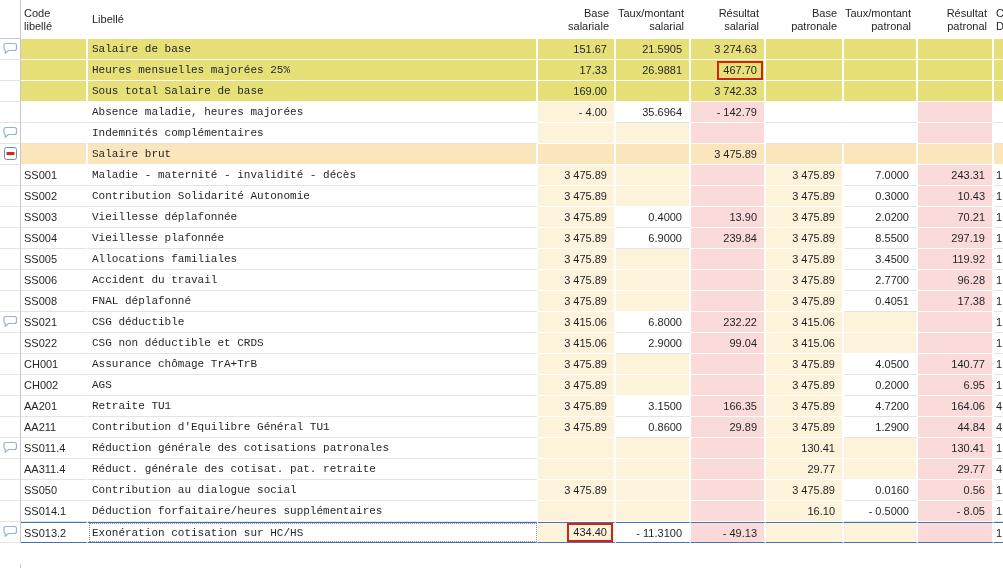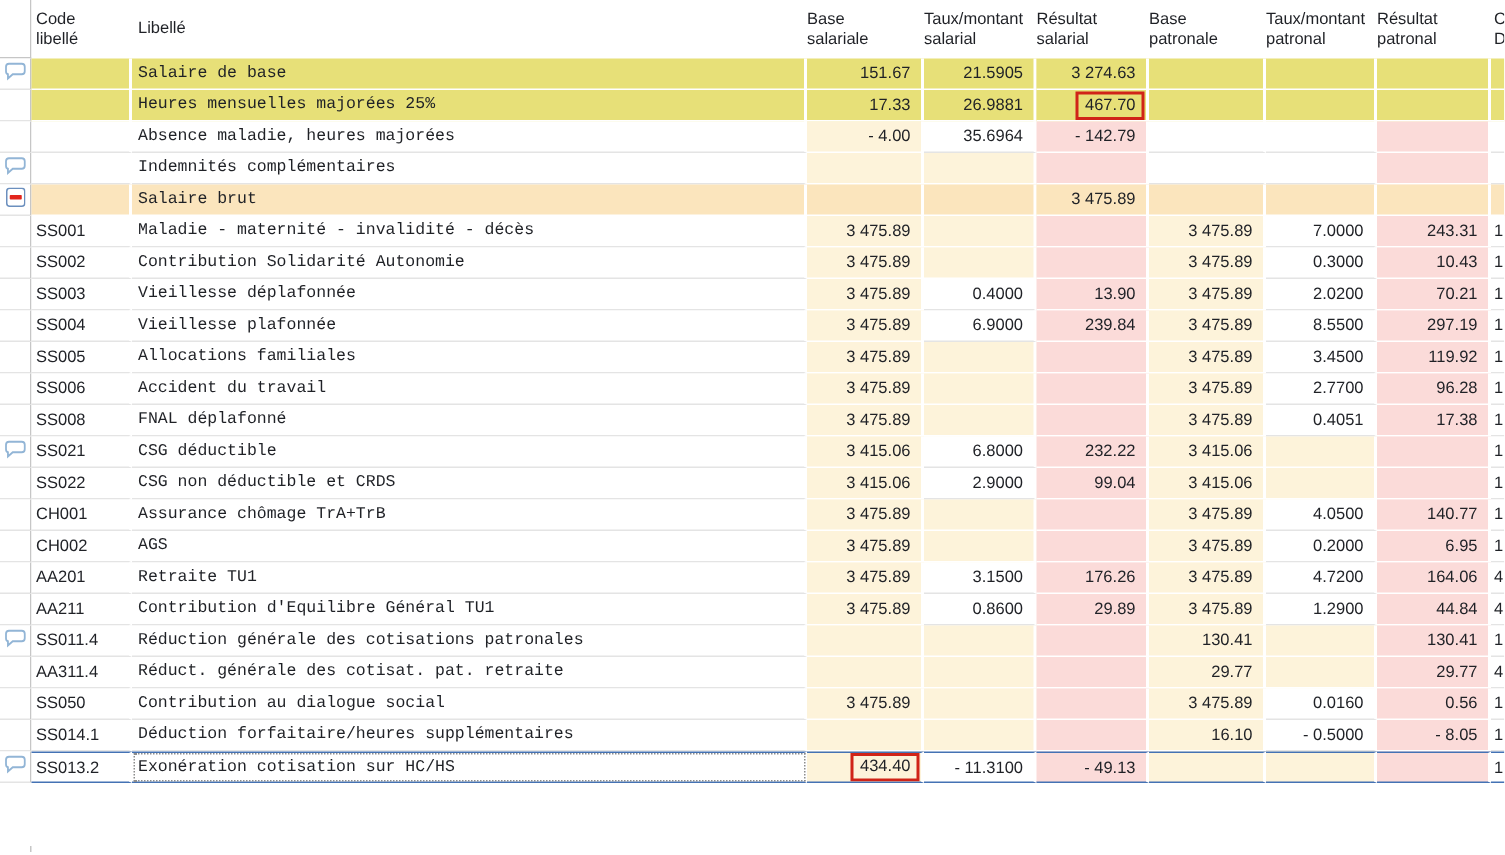--- a/index.html
+++ b/index.html
@@ -24,21 +24,21 @@
     height: 39px;
     padding: 0;
     font-weight: normal;
     vertical-align: middle;
     background: #ffffff;
     white-space: nowrap;
     overflow: hidden;
   }
   thead th .hlines { line-height: 13px; }
   thead th.h-left .hlines { text-align: left; }
-  thead th.h-right .hlines { text-align: left; padding-right: 7px; }
+  thead th.h-right .hlines { text-align: right; padding-right: 7px; }
   th.icon-col {
     border-right: 1px solid #c6c6c6;
     border-bottom: 1px solid #c6c6c6;
   }
   th.code-col .hlines { padding-left: 3px; }
   th.label-col .hlines { padding-left: 4px; }
   th.extra-col .hlines { text-align: left; padding-left: 2px; }
   
   tbody td {
     height: 21px;
@@ -189,20 +189,32 @@
           <td class="num-cell bg-y">17.33</td>
           <td class="num-cell bg-y">26.9881</td>
           <td class="num-cell bg-y has-redbox"><span class="redbox">467.70</span></td>
           <td class="num-cell bg-y"></td>
           <td class="num-cell bg-y"></td>
           <td class="num-cell bg-y"></td>
           <td class="extra-cell bg-y"></td>
         </tr>
         <tr>
           <td class="icon-cell"></td>
+          <td class="code-cell bg-y"></td>
+          <td class="label-cell bg-y">Sous total Salaire de base</td>
+          <td class="num-cell bg-y">169.00</td>
+          <td class="num-cell bg-y"></td>
+          <td class="num-cell bg-y">3 742.33</td>
+          <td class="num-cell bg-y"></td>
+          <td class="num-cell bg-y"></td>
+          <td class="num-cell bg-y"></td>
+          <td class="extra-cell bg-y"></td>
+        </tr>
+        <tr>
+          <td class="icon-cell"></td>
           <td class="code-cell bg-w"></td>
           <td class="label-cell bg-w">Absence maladie, heures majorées</td>
           <td class="num-cell bg-c">- 4.00</td>
           <td class="num-cell bg-w">35.6964</td>
           <td class="num-cell bg-p">- 142.79</td>
           <td class="num-cell bg-w"></td>
           <td class="num-cell bg-w"></td>
           <td class="num-cell bg-p"></td>
           <td class="extra-cell bg-w"></td>
         </tr>
@@ -368,21 +380,21 @@
           <td class="num-cell bg-w">0.2000</td>
           <td class="num-cell bg-p">6.95</td>
           <td class="extra-cell bg-w">1</td>
         </tr>
         <tr>
           <td class="icon-cell"></td>
           <td class="code-cell bg-w">AA201</td>
           <td class="label-cell bg-w">Retraite TU1</td>
           <td class="num-cell bg-c">3 475.89</td>
           <td class="num-cell bg-w">3.1500</td>
-          <td class="num-cell bg-p">176.26</td>
+          <td class="num-cell bg-p">166.35</td>
           <td class="num-cell bg-c">3 475.89</td>
           <td class="num-cell bg-w">4.7200</td>
           <td class="num-cell bg-p">164.06</td>
           <td class="extra-cell bg-w">4</td>
         </tr>
         <tr>
           <td class="icon-cell"></td>
           <td class="code-cell bg-w">AA211</td>
           <td class="label-cell bg-w">Contribution d'Equilibre Général TU1</td>
           <td class="num-cell bg-c">3 475.89</td>

